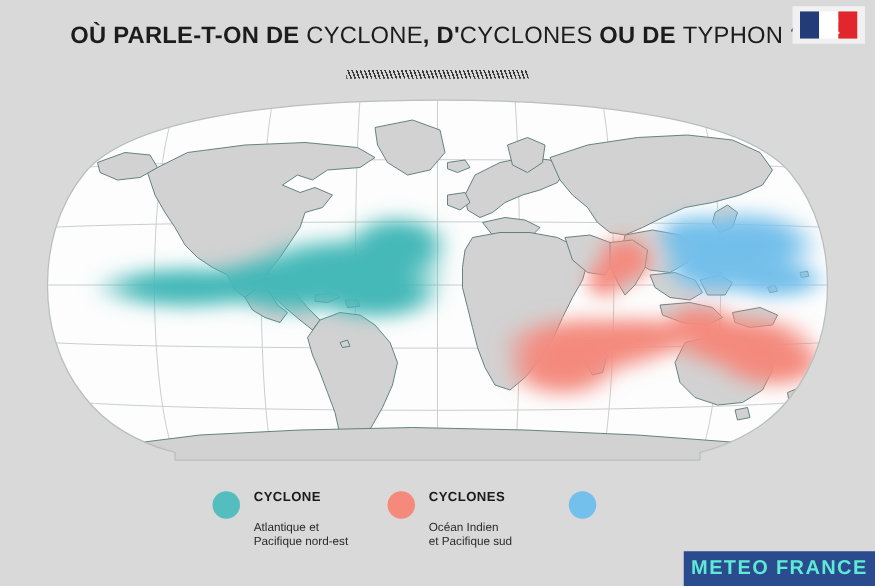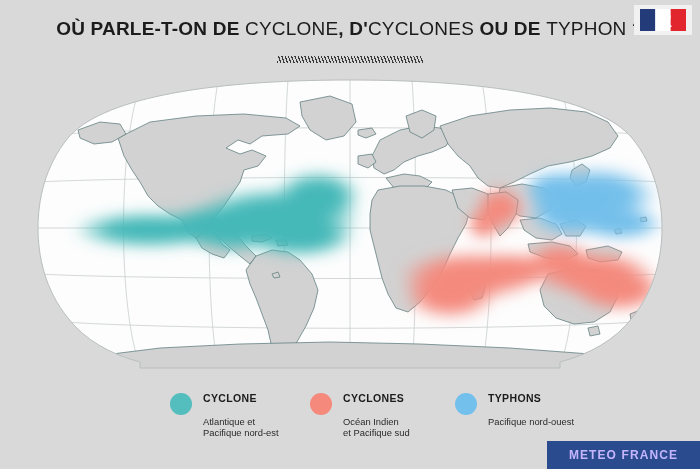--- a/index.html
+++ b/index.html
@@ -49,21 +49,21 @@
     font-size:9.4px;font-weight:400;color:#2a2a2a;line-height:11.4px;margin-top:12px;
     white-space:pre-line;
   }
 
   
   .footer-bar{
     position:absolute;right:0;bottom:0;width:153px;height:28px;
     background:#2b4b8f;display:flex;align-items:center;justify-content:center;
   }
   .footer-bar span{
-    color:#c4b5fd;font-size:12px;font-weight:700;letter-spacing:1.1px;
+    color:#5eead4;font-size:16px;font-weight:700;letter-spacing:1.1px;
   }
 </style>
 </head>
 <body>
 
 <div id="infographic">
 
   <div class="title" id="titleEl"><span class="lt">OÙ PARLE-T-ON DE </span><span class="hv">CYCLONE</span><span class="lt">, D'</span><span class="hv">CYCLONES</span><span class="lt"> OU DE </span><span class="hv">TYPHON</span><span class="lt"> ?</span></div>
   <div class="hatch"></div>
 
@@ -280,24 +280,20 @@
       <div class="leg-item" style="left: 310px;">
         <div class="leg-dot" style="background: rgb(244, 137, 124);"></div>
         <div class="leg-txt">
           <div class="leg-name">CYCLONES</div>
           <div class="leg-desc">Océan Indien
 et Pacifique sud</div>
         </div>
       </div>
       <div class="leg-item" style="left: 455px;">
         <div class="leg-dot" style="background: rgb(116, 192, 236);"></div>
-        <div class="leg-txt">
-          <div class="leg-name">TYPHONS</div>
-          <div class="leg-desc">Pacifique nord-ouest</div>
-        </div>
       </div>
     </div>
 
   <div class="footer-bar">
     <span>METEO FRANCE</span>
   </div>
 
 </div>
 
 </body></html>

